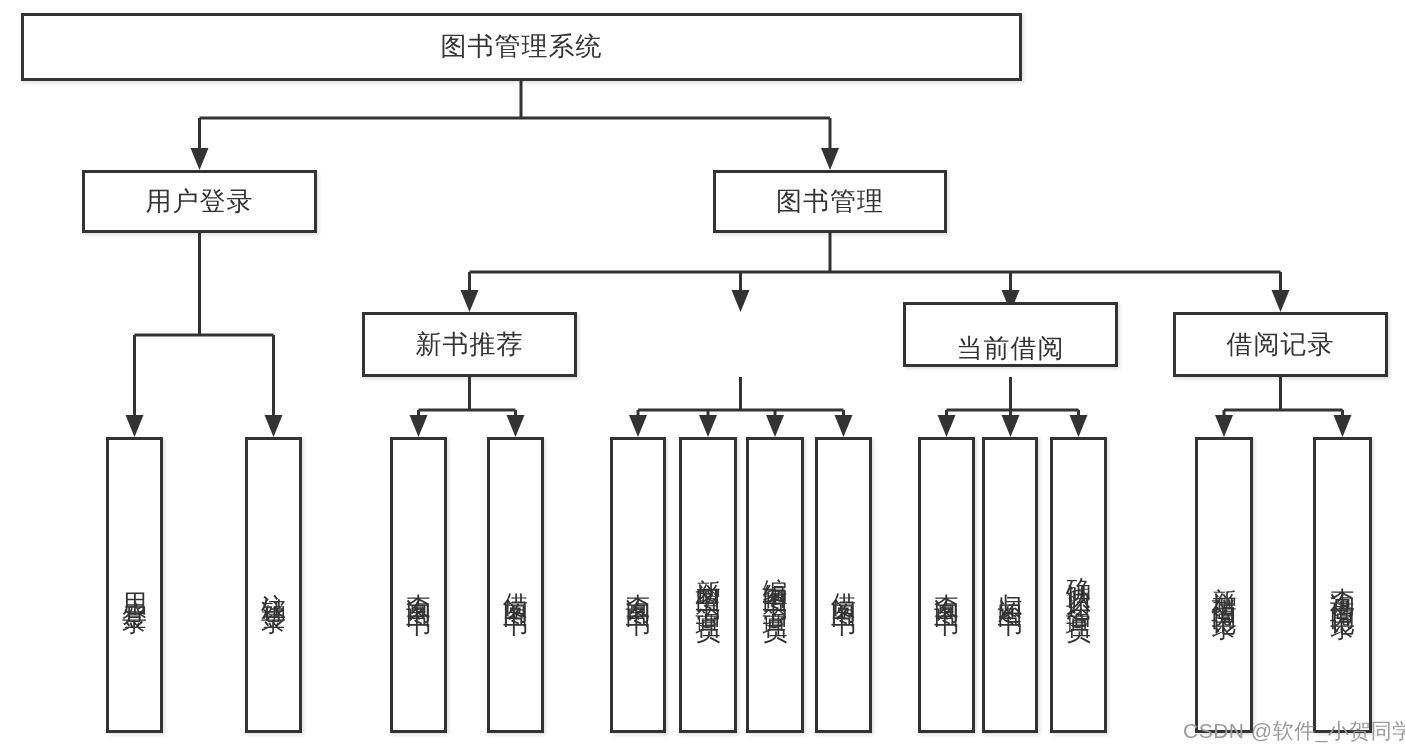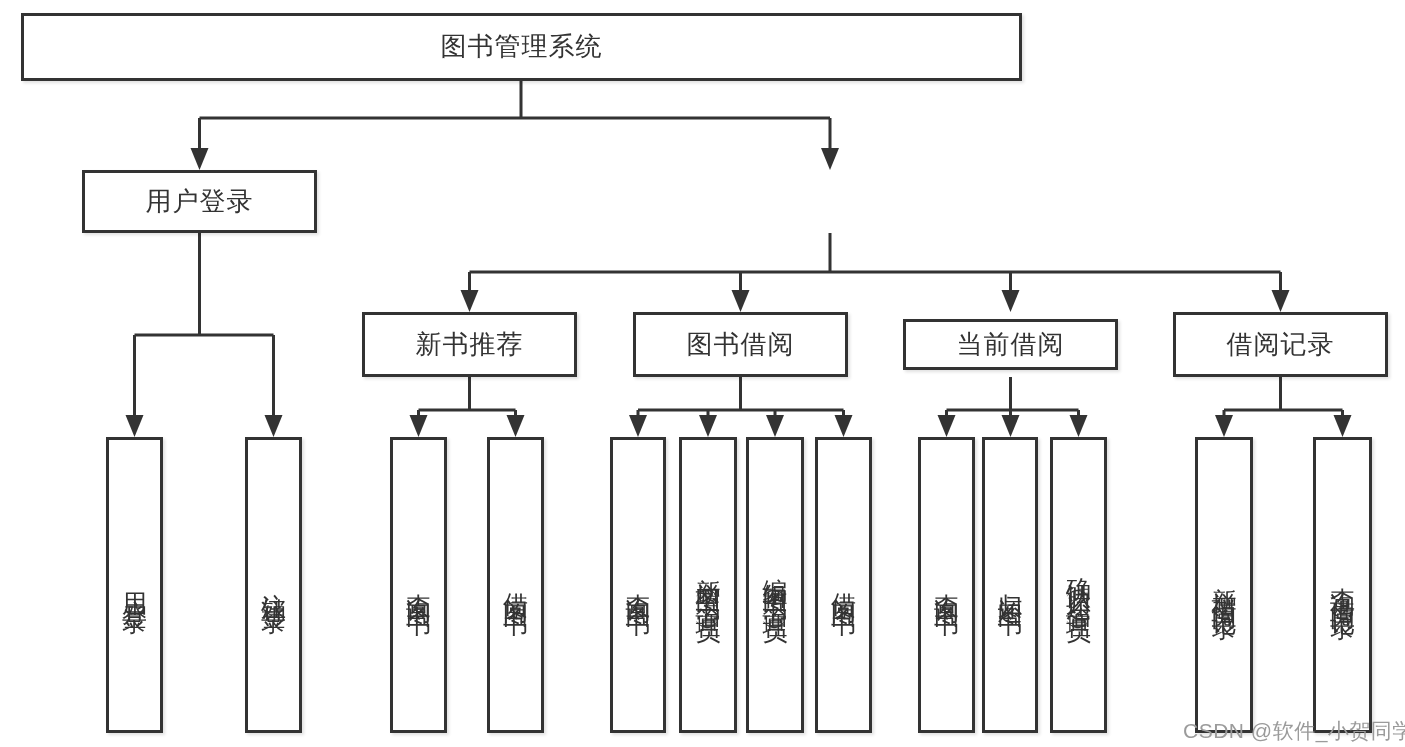--- a/index.html
+++ b/index.html
@@ -107,28 +107,28 @@
     </g>
   </svg>
 
   <div class="node" style="left:21px; top:13px; width:1001px; height:68px;">
     <span>图书管理系统</span>
   </div>
 
   <div class="node" style="left:82px; top:170px; width:235px; height:63px;">
     <span>用户登录</span>
   </div>
+  <div class="node" style="left:713px; top:170px; width:234px; height:63px;">
+    <span>图书管理</span>
+  </div>
 
   <div class="node" style="left:362px; top:312px; width:215px; height:65px;align-items:center;">
     <span>新书推荐</span>
   </div>
-  <div class="node" style="left:633px; top:312px; width:215px; height:65px;">
-    <span>图书借阅</span>
-  </div>
-  <div class="node" style="left:903px; top:319px; width:215px; height:51px;">
+  <div class="node" style="left:903px; top:302px; width:215px; height:65px;align-items:flex-end;">
     <span>当前借阅</span>
   </div>
   <div class="node" style="left:1173px; top:312px; width:215px; height:65px;">
     <span>借阅记录</span>
   </div>
 
   <div class="node leaf" style="left:106px; top:437px; width:57px; height:296px;">
     <span>用户登录</span>
   </div>
   <div class="node leaf" style="left:245px; top:437px; width:57px; height:296px;">

